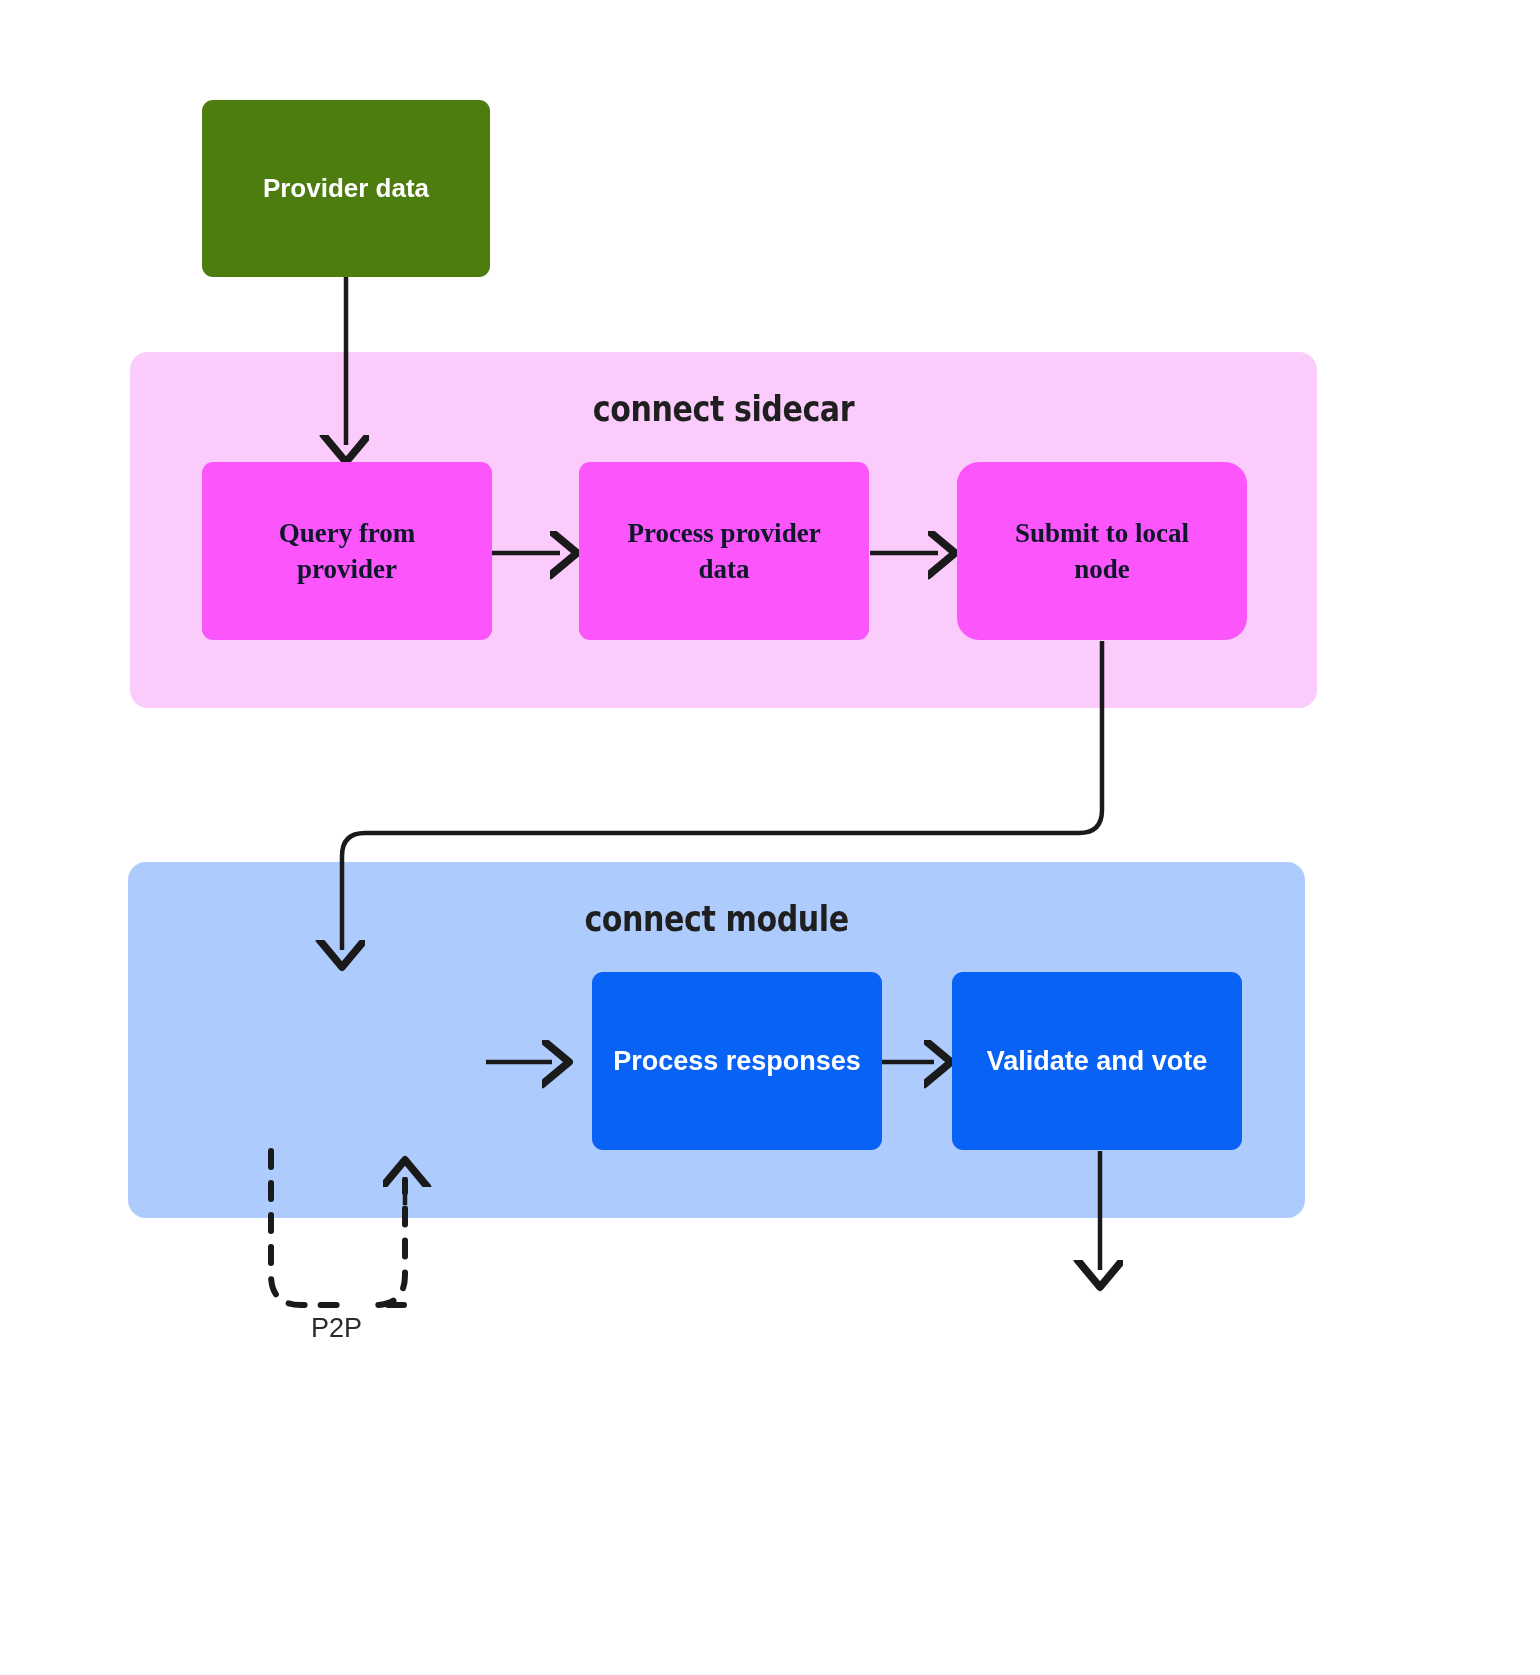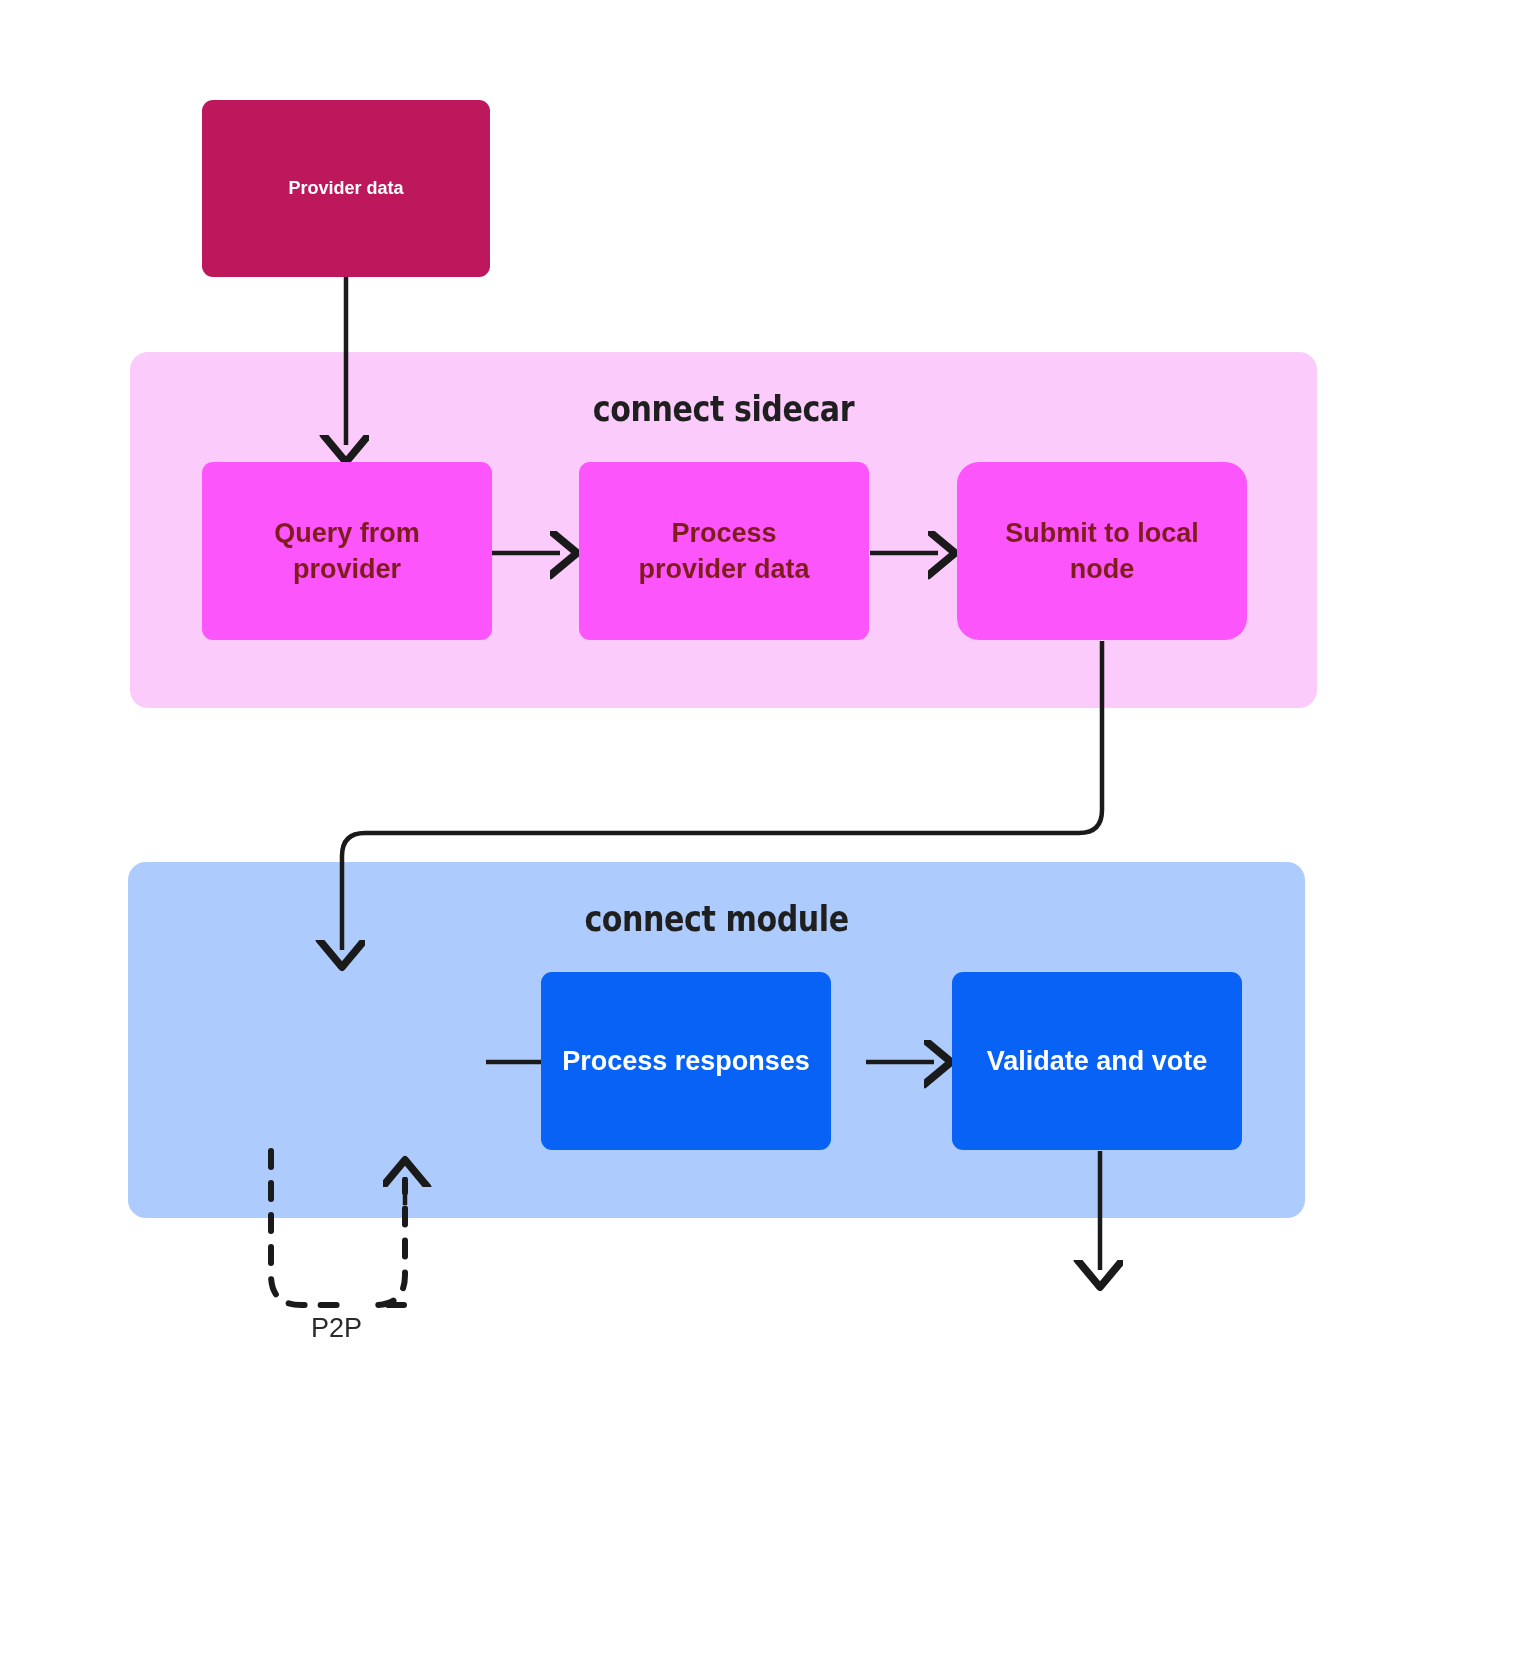--- a/index.html
+++ b/index.html
@@ -11,22 +11,22 @@
   .panel-title{position:absolute;width:100%;text-align:center;
        font-weight:900;font-size:35px;color:#1f1f1f;
        letter-spacing:-0.5px;
        font-family:"DejaVu Sans","Liberation Sans",sans-serif;
        transform:scaleX(0.86);transform-origin:center;}
 
   .node{position:absolute;border-radius:11px;display:flex;
         align-items:center;justify-content:center;text-align:center;
         font-weight:700;line-height:1.35;box-sizing:border-box;padding:6px 14px;}
 
-  .node.dark{background:#be185d;color:#ffffff;font-size:18px;font-weight:700;}
-  .node.pink{background:#fb55fb;color:#7f1d1d;font-size:27px;font-weight:700;}
+  .node.dark{background:#4d7c0f;color:#ffffff;font-size:26px;font-weight:700;}
+  .node.pink{background:#fb55fb;color:#0f172a;font-size:27px;font-weight:700;font-family:Liberation Serif, serif;}
   .node.blue{background:#0862f5;color:#ffffff;font-size:27px;font-weight:700;}
 
   svg.edges{position:absolute;left:0;top:0;width:1540px;height:1675px;
             pointer-events:none;overflow:visible;}
   .edge{fill:none;stroke:#1a1a1a;stroke-width:4.5;stroke-linecap:butt;}
   .edge-dash{fill:none;stroke:#1a1a1a;stroke-width:6;stroke-linecap:round;
              stroke-dasharray:16 16;}
   .p2p-label{position:absolute;font-size:27px;color:#2b2b2b;font-weight:400;}
 </style>
 </head>
@@ -78,21 +78,21 @@
 
   <div class="node pink" style="left:579px;top:462px;width:290px;height:178px;">
     <span style="max-width:215px;">Process provider data</span>
   </div>
 
   <div class="node pink" style="left:957px;top:462px;width:290px;height:178px;border-radius:22px;">
     <span style="max-width:200px;">Submit to local node</span>
   </div>
 
 
-  <div class="node blue" style="left:541px;top:972px;width:290px;height:178px;">
+  <div class="node blue" style="left:592px;top:972px;width:290px;height:178px;">
     <span style="max-width:260px;">Process responses</span>
   </div>
 
   <div class="node blue" style="left:952px;top:972px;width:290px;height:178px;">
     <span style="max-width:260px;">Validate and vote</span>
   </div>
 
 
   <div class="p2p-label" style="left:311px;top:1289px;margin-top:24px;">P2P</div>
 

